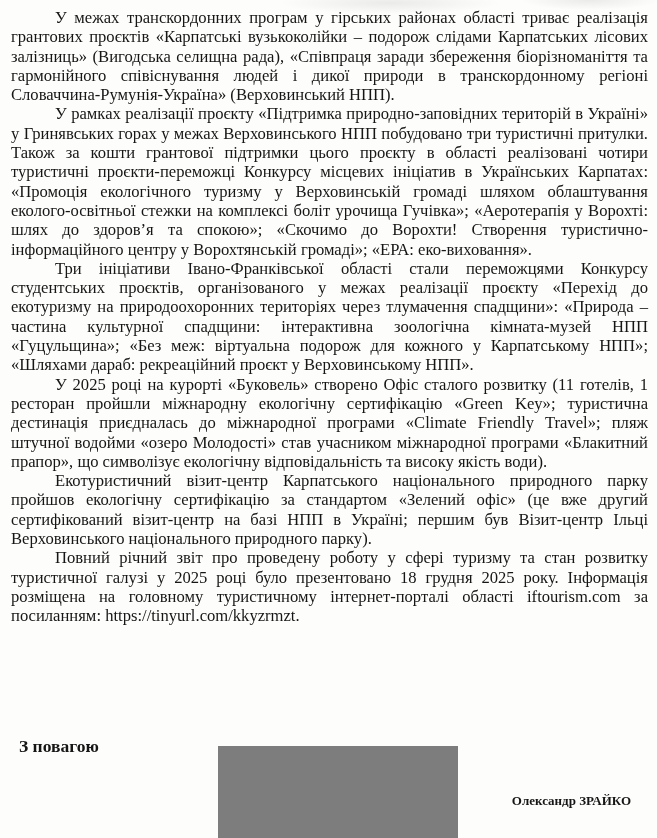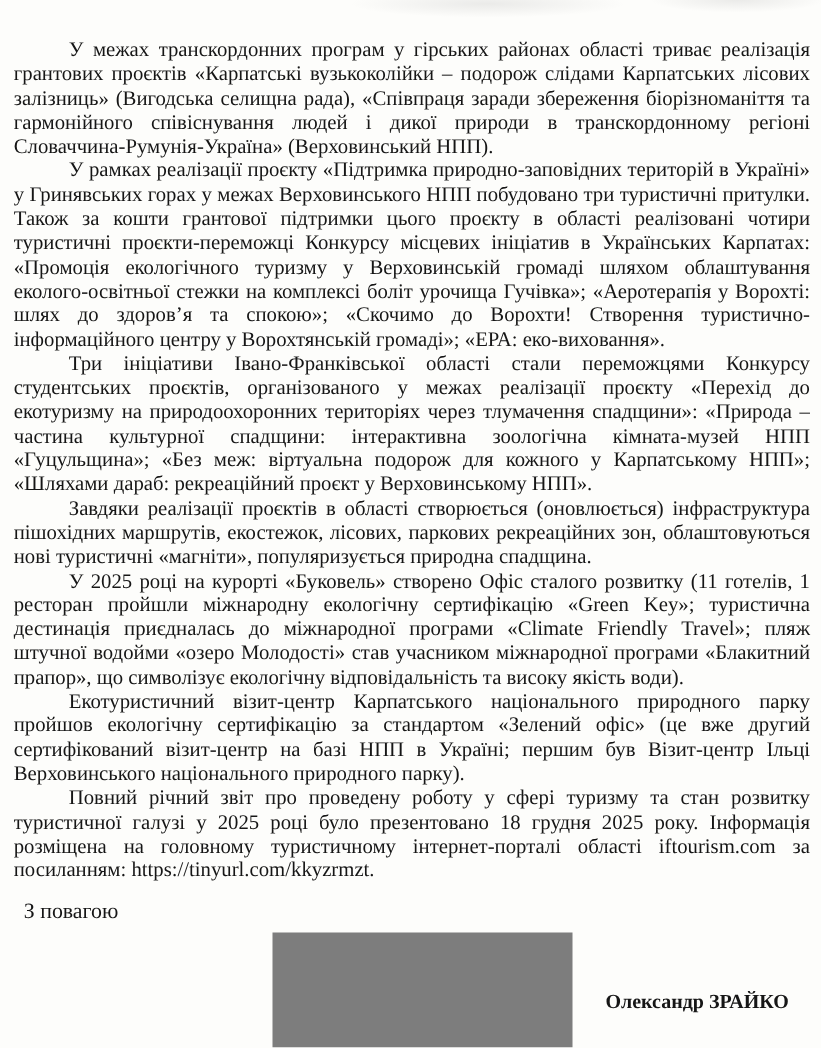--- a/index.html
+++ b/index.html
@@ -20,48 +20,47 @@
     inset: 0;
   }
   .content {
     position: absolute;
     top: 8px;
     left: 11px;
     right: 9px;
     font-size: 16.6px;
     line-height: 19.3px;
     text-align: justify;
-    margin-top: 22px;
   }
   .par {
     margin: 0;
     text-indent: 44px;
   }
   .closing {
     position: absolute;
     left: 19px;
-    top: 718px;
-    font-weight: normal;
+    top: 736px;
+    font-weight: bold;
     font-size: 17.5px;
     white-space: nowrap;
   }
   .sig-role {
     position: absolute;
     left: 19px;
     top: 793px;
     font-weight: bold;
     font-size: 17.5px;
     white-space: nowrap;
   }
   .sig-name {
     position: absolute;
     right: 26px;
     top: 793px;
     font-weight: bold;
-    font-size: 16px;
+    font-size: 13px;
     white-space: nowrap;
   }
   .redaction {
     position: absolute;
     left: 218px;
     top: 746px;
     width: 240px;
     height: 92px;
     background: #7d7d7d;
   }
@@ -78,21 +77,20 @@
 <body style="background: rgb(253, 253, 251); color: rgb(22, 22, 22);">
 
 <div class="page">
   <div class="smudge s1"></div>
   <div class="smudge s2"></div>
 
   <div class="content">
     <p class="par">У межах транскордонних програм у гірських районах області триває реалізація грантових проєктів «Карпатські вузькоколійки – подорож слідами Карпатських лісових залізниць» (Вигодська селищна рада), «Співпраця заради збереження біорізноманіття та гармонійного співіснування людей і дикої природи в транскордонному регіоні Словаччина-Румунія-Україна» (Верховинський НПП).</p>
     <p class="par">У рамках реалізації проєкту «Підтримка природно-заповідних територій в Україні» у Гринявських горах у межах Верховинського НПП побудовано три туристичні притулки. Також за кошти грантової підтримки цього проєкту в області реалізовані чотири туристичні проєкти-переможці Конкурсу місцевих ініціатив в Українських Карпатах: «Промоція екологічного туризму у Верховинській громаді шляхом облаштування еколого-освітньої стежки на комплексі боліт урочища Гучівка»; «Аеротерапія у Ворохті: шлях до здоров’я та спокою»; «Скочимо до Ворохти! Створення туристично-інформаційного центру у Ворохтянській громаді»; «ЕРА: еко-виховання».</p>
     <p class="par">Три ініціативи Івано-Франківської області стали переможцями Конкурсу студентських проєктів, організованого у межах реалізації проєкту «Перехід до екотуризму на природоохоронних територіях через тлумачення спадщини»: «Природа – частина культурної спадщини: інтерактивна зоологічна кімната-музей НПП «Гуцульщина»; «Без меж: віртуальна подорож для кожного у Карпатському НПП»; «Шляхами дараб: рекреаційний проєкт у Верховинському НПП».</p>
-    <p class="par">Завдяки реалізації проєктів в області створюється (оновлюється) інфраструктура пішохідних маршрутів, екостежок, лісових, паркових рекреаційних зон, облаштовуються нові туристичні «магніти», популяризується природна спадщина.</p>
     <p class="par">У 2025 році на курорті «Буковель» створено Офіс сталого розвитку (11 готелів, 1 ресторан пройшли міжнародну екологічну сертифікацію «Green Key»; туристична дестинація приєдналась до міжнародної програми «Climate Friendly Travel»; пляж штучної водойми «озеро Молодості» став учасником міжнародної програми «Блакитний прапор», що символізує екологічну відповідальність та високу якість води).</p>
     <p class="par">Екотуристичний візит-центр Карпатського національного природного парку пройшов екологічну сертифікацію за стандартом «Зелений офіс» (це вже другий сертифікований візит-центр на базі НПП в Україні; першим був Візит-центр Ільці Верховинського національного природного парку).</p>
     <p class="par">Повний річний звіт про проведену роботу у сфері туризму та стан розвитку туристичної галузі у 2025 році було презентовано 18 грудня 2025 року. Інформація розміщена на головному туристичному інтернет-порталі області iftourism.com за посиланням: https://tinyurl.com/kkyzrmzt.</p>
   </div>
 
   <div class="closing">З повагою</div>
 
   <div class="redaction" style="background: rgb(125, 125, 125);"></div>
 
 

